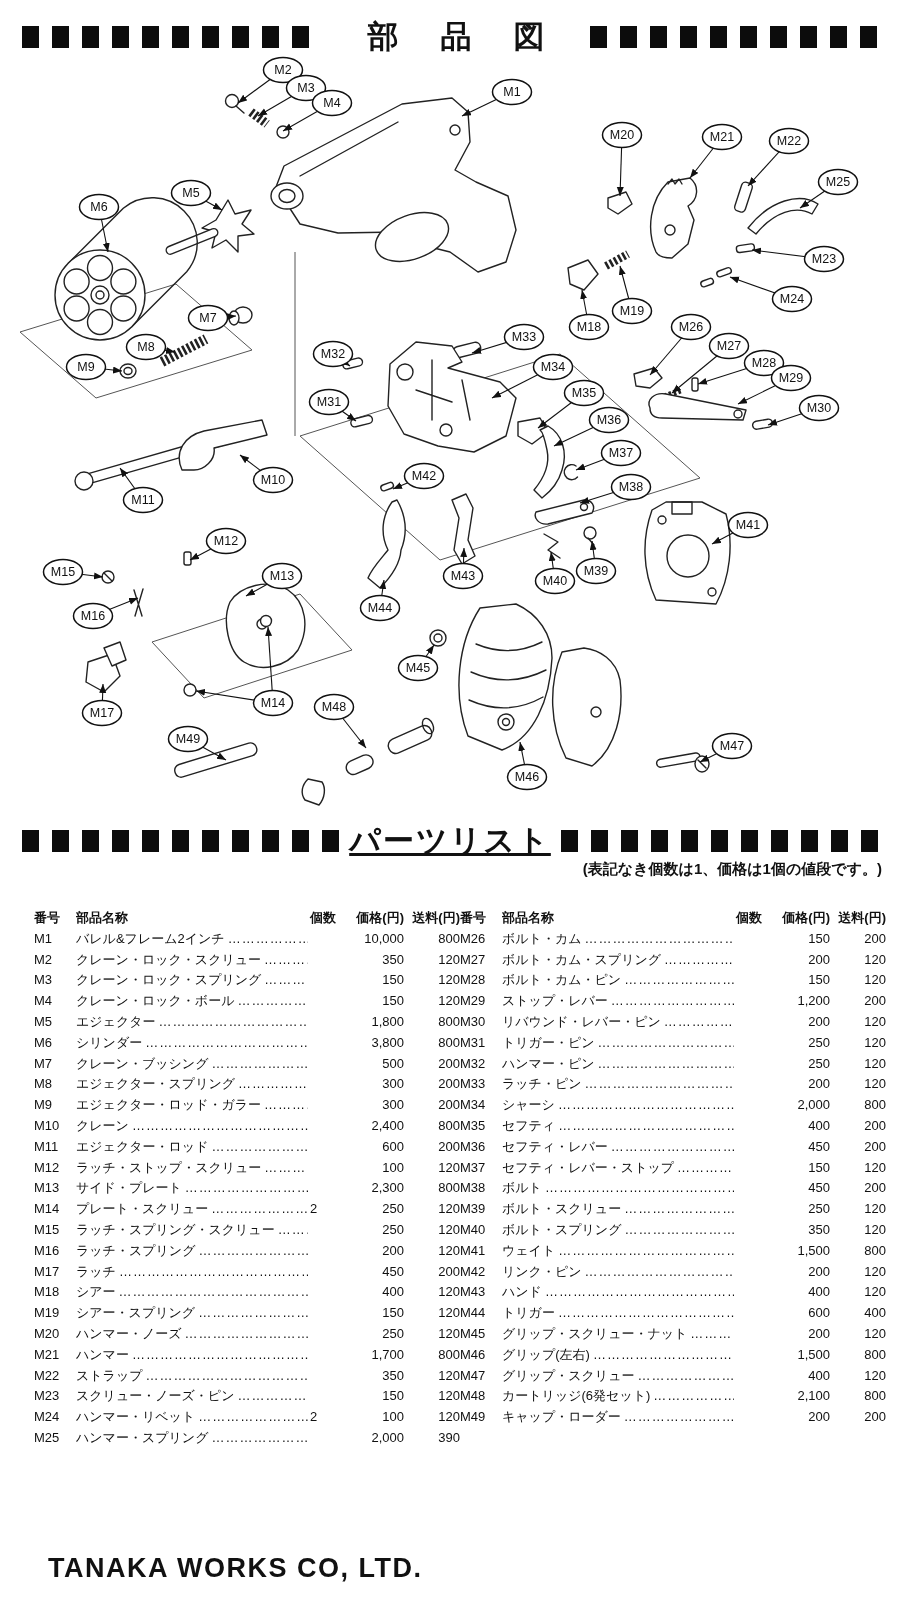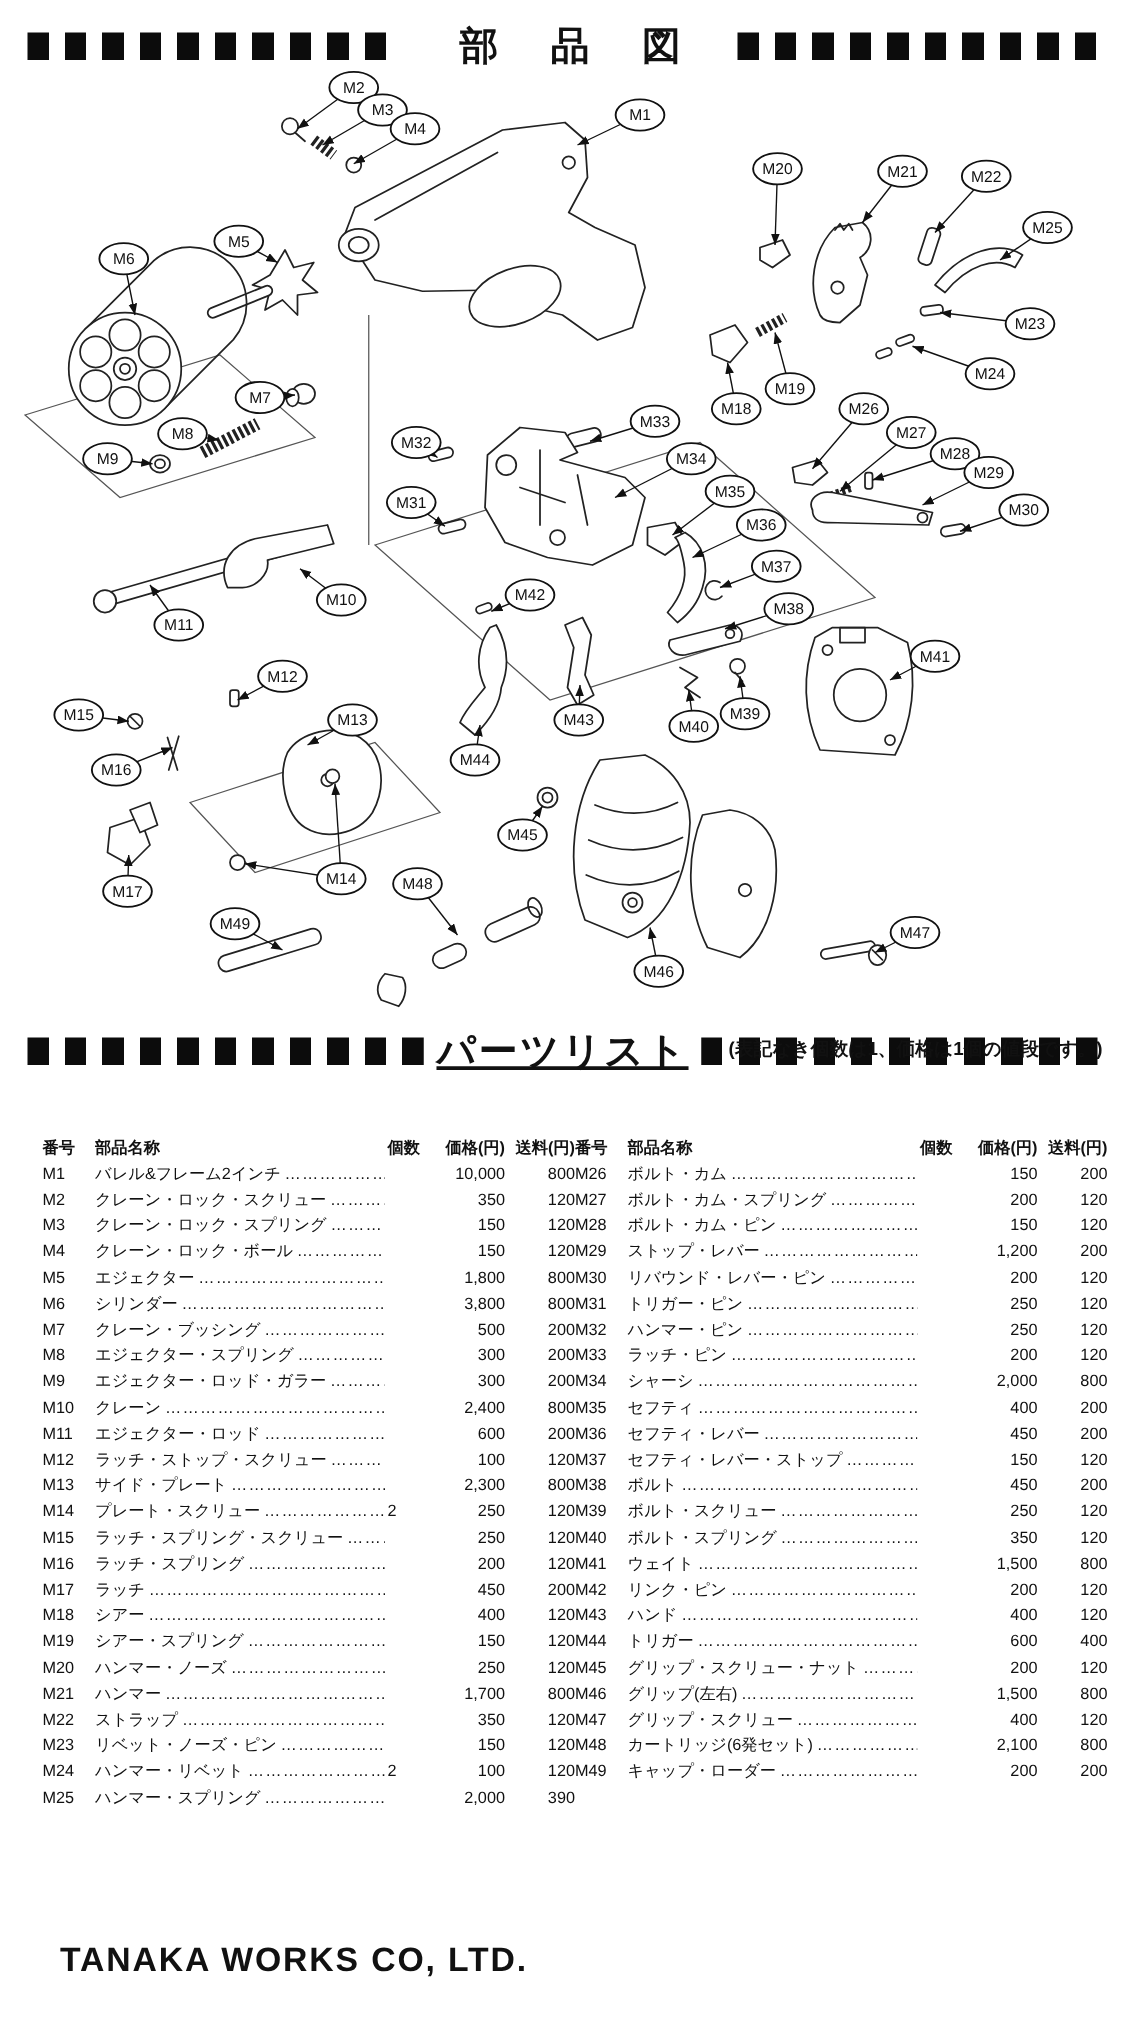--- a/index.html
+++ b/index.html
@@ -7,21 +7,21 @@
     width:900px;height:1615px;position:relative;background:#fff;color:#111;
     font-family:"Liberation Sans","DejaVu Sans",sans-serif;overflow:hidden;
   }
   .deco-bar{position:absolute;left:22px;right:22px;display:flex;align-items:center;}
   #bar-parts-diagram{top:16px;gap:29px;}
   #bar-parts-list{top:820px;text-decoration:underline;}
   .squares{flex:1;height:22px;background:repeating-linear-gradient(90deg,#0c0c0c 0 17px,transparent 17px 30px);}
   .bar-title{font-size:31px;font-weight:bold;white-space:nowrap;padding:0 16px;}
   #bar-parts-diagram .bar-title{letter-spacing:42px;margin-right:-42px;padding-left:28px;}
   #bar-parts-list .bar-title{letter-spacing:2px;padding:0 10px;}
-  .note{position:absolute;top:830px;right:18px;font-size:15px;font-weight:bold;}
+  .note{position:absolute;top:860px;right:18px;font-size:15px;font-weight:bold;}
   #diagram-wrap{position:absolute;top:0;left:0;width:900px;height:808px;}
   .part{fill:none;stroke:#222;stroke-width:1.4;stroke-linejoin:round;stroke-linecap:round;}
   .partf{fill:#fff;stroke:#222;stroke-width:1.4;stroke-linejoin:round;}
   .spring{stroke:#222;stroke-dasharray:2.6 2.2;fill:none;}
   .sheet{fill:none;stroke:#555;stroke-width:1;}
   .leader{stroke:#111;stroke-width:1.1;}
   .bubble{fill:#fff;stroke:#111;stroke-width:1.5;}
   .bubble-label{font-size:12.5px;text-anchor:middle;fill:#111;font-family:"Liberation Sans",sans-serif;}
   .parts-table{position:absolute;top:908px;left:34px;right:14px;display:flex;}
   .pcol{flex:1;min-width:0;}
@@ -665,21 +665,21 @@
             <span class="nm">ストラップ</span>
             <span class="dots">………………………………………………………………………………</span>
           </div>
           <div class="c-qty"></div>
           <div class="c-price">350</div>
           <div class="c-ship">120</div>
         </div>
         <div class="prow">
           <div class="c-id">M23</div>
           <div class="c-name">
-            <span class="nm">リベット・ノーズ・ピン</span>
+            <span class="nm">スクリュー・ノーズ・ピン</span>
             <span class="dots">………………………………………………………………………………</span>
           </div>
           <div class="c-qty"></div>
           <div class="c-price">150</div>
           <div class="c-ship">120</div>
         </div>
         <div class="prow">
           <div class="c-id">M24</div>
           <div class="c-name">
             <span class="nm">ハンマー・リベット</span>

